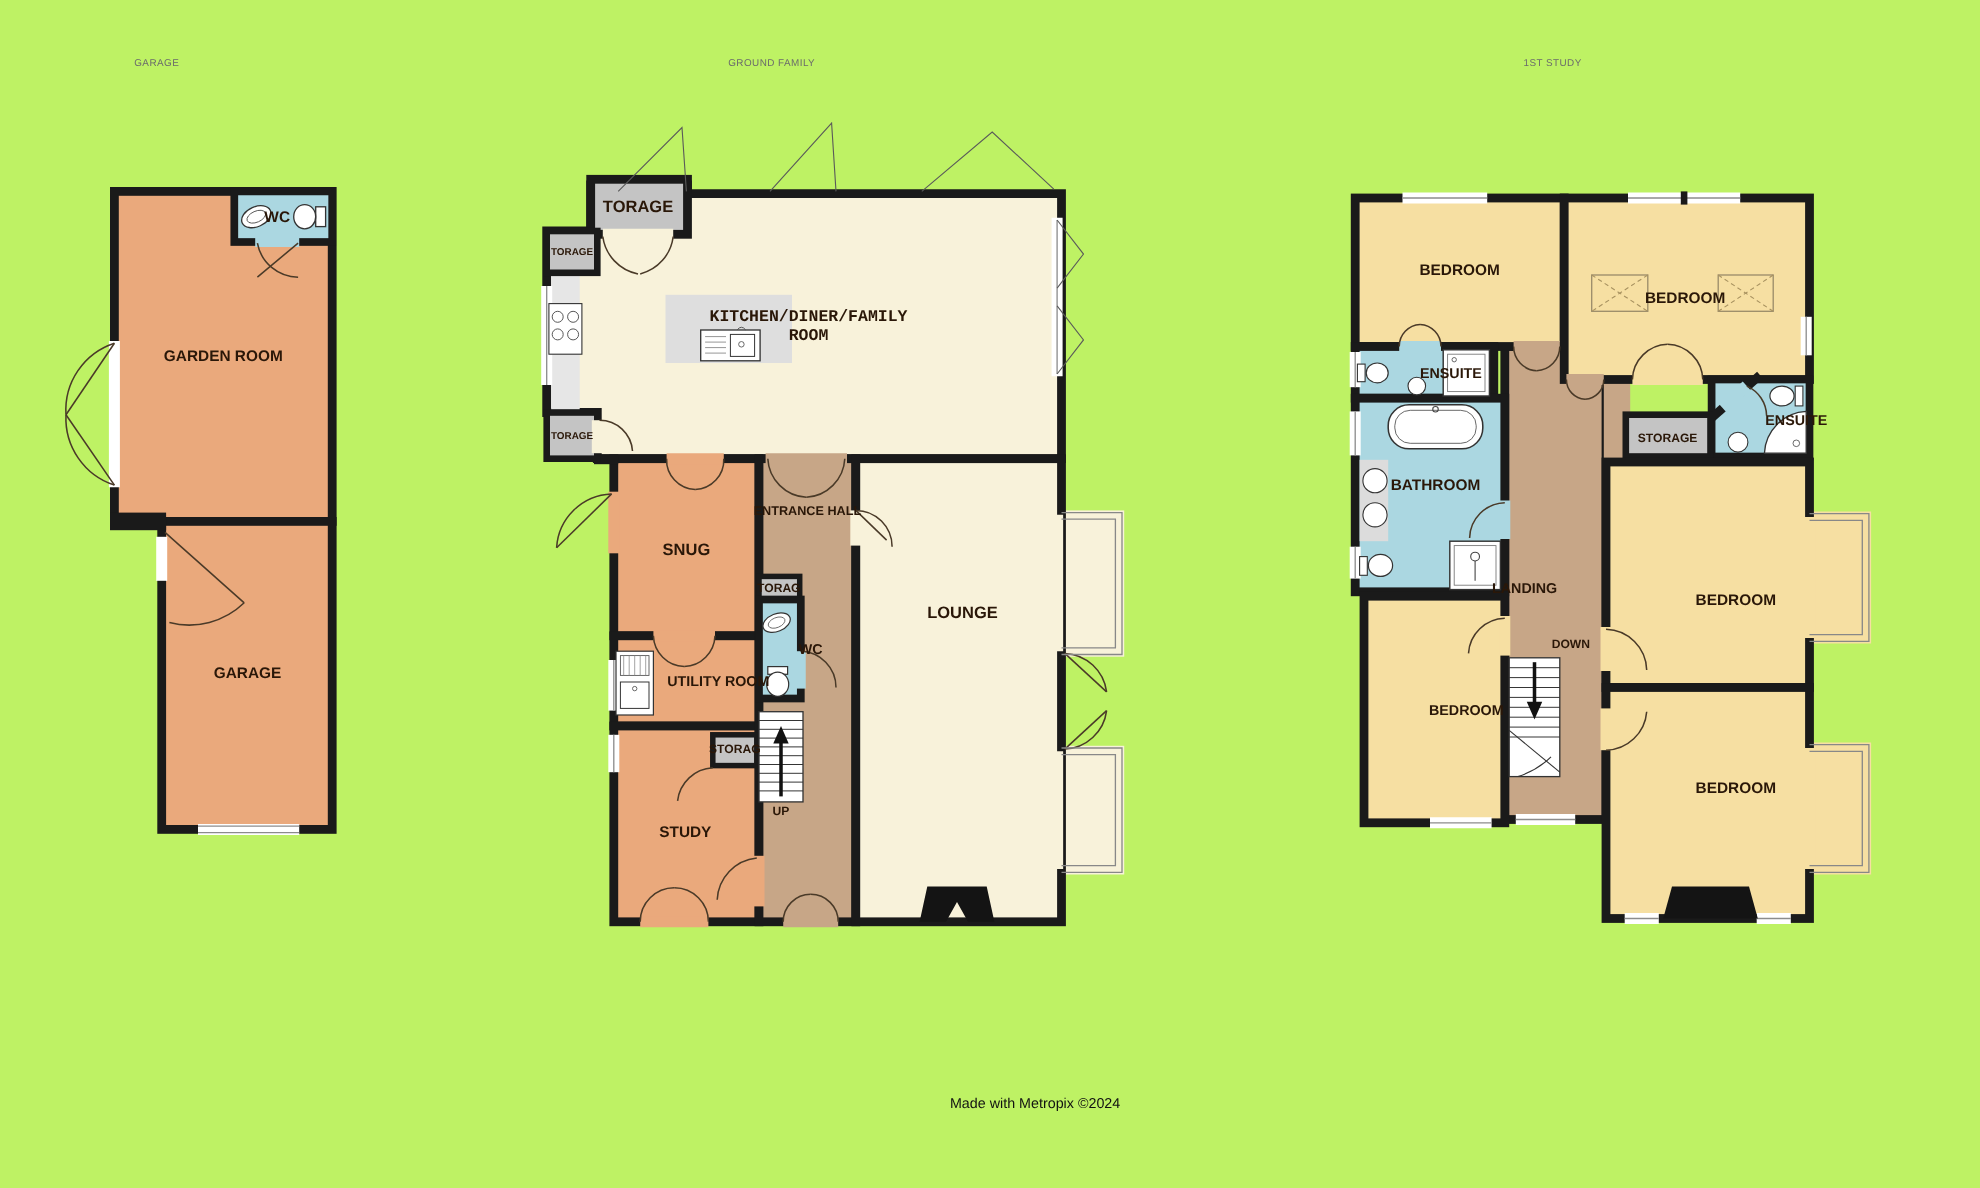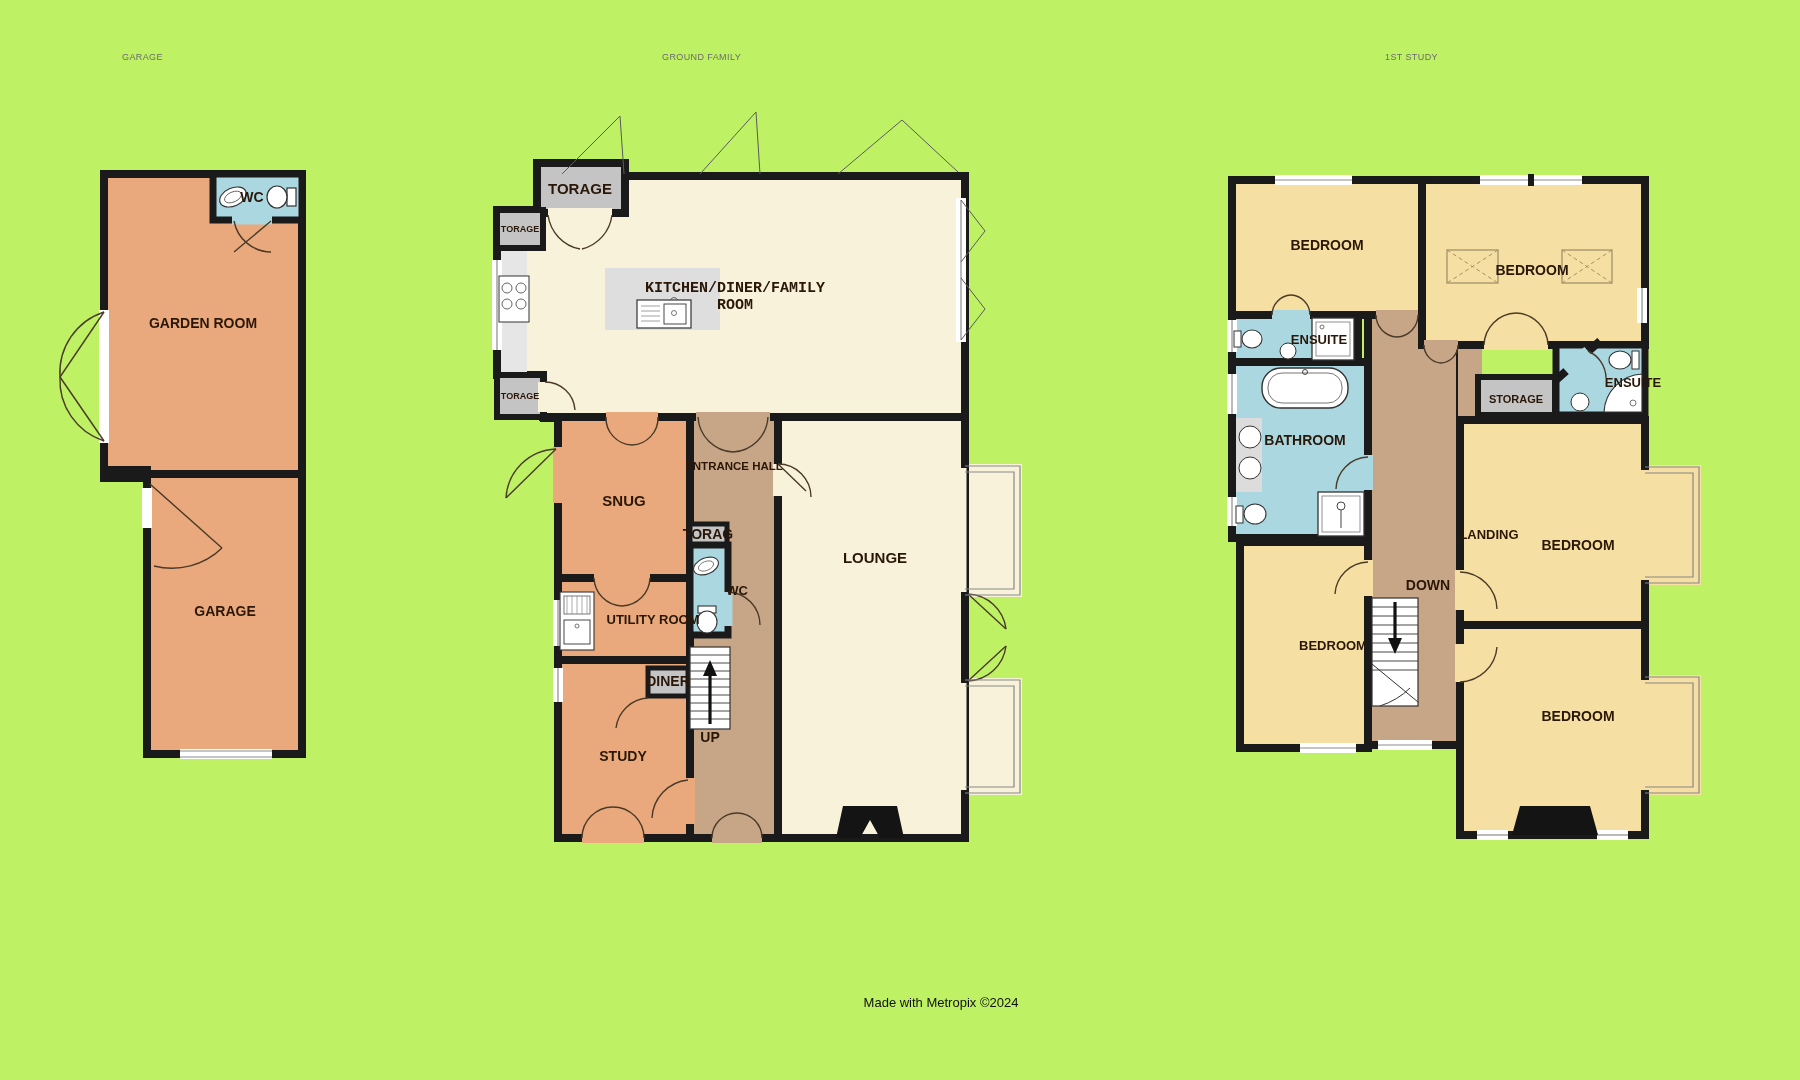--- a/index.html
+++ b/index.html
@@ -3,21 +3,21 @@
 <meta charset="utf-8">
 <style>
   html,body{margin:0;padding:0;background:#ffffff;}
   #plan{position:relative;width:1800px;height:1080px;background:#bef264;overflow:hidden;
         font-family:"Liberation Sans",sans-serif;}
   #plan svg{position:absolute;left:0;top:0;}
   .title{position:absolute;font-size:9px;letter-spacing:.4px;color:#6b6b6b;white-space:nowrap;}
   .lbl{position:absolute;transform:translate(-50%,-50%);font-weight:bold;color:#2a1708;
        white-space:nowrap;text-align:center;line-height:1.12;}
   .f15{font-size:15px;} .f14{font-size:14px;} .f13{font-size:13px;margin-left:29px;} .f12{font-size:11.5px;}
-  .f11{font-size:11px;} .f9{font-size:9px;} .f8{font-size:14px;}
+  .f11{font-size:11px;} .f9{font-size:9px;} .f8{font-size:11px;}
   .wrap{white-space:normal;width:225px;}
   .footer{position:absolute;transform:translate(-50%,0);font-size:13px;color:#111;white-space:nowrap;font-weight:normal;margin-left:41px;}
 </style>
 </head>
 <body>
 
 <div id="plan">
 
 <svg width="1800" height="1080" viewBox="0 0 1800 1080">
 
@@ -355,31 +355,31 @@
 <div class="lbl f15" style="left:580px;top:189px;">TORAGE</div>
 <div class="lbl f9" style="left:520px;top:229px;">TORAGE</div>
 <div class="lbl f9" style="left:520px;top:396px;">TORAGE</div>
 <div class="lbl f15 wrap" style="left:735px;top:298px;font-family:Liberation Mono, monospace;">KITCHEN/DINER/FAMILY ROOM</div>
 <div class="lbl f15" style="left:624px;top:501px;">SNUG</div>
 <div class="lbl f12" style="left:734px;top:466px;">ENTRANCE HALL</div>
 <div class="lbl f15" style="left:875px;top:558px;">LOUNGE</div>
 <div class="lbl f13" style="left:708px;top:591px;">WC</div>
 <div class="lbl f8" style="left:708px;top:535px;">TORAG</div>
 <div class="lbl f13" style="left:624px;top:620px;">UTILITY ROOM</div>
-<div class="lbl f8" style="left:668px;top:682px;">DINER</div>
+<div class="lbl f8" style="left:668px;top:682px;">STORAG</div>
 <div class="lbl f14" style="left:623px;top:757px;">STUDY</div>
 <div class="lbl f8" style="left:710px;top:738px;">UP</div>
 
 <div class="lbl f14" style="left:1327px;top:246px;">BEDROOM</div>
 <div class="lbl f14" style="left:1532px;top:271px;">BEDROOM</div>
 <div class="lbl f13" style="left:1290px;top:340px;">ENSUITE</div>
 <div class="lbl f14" style="left:1305px;top:441px;">BATHROOM</div>
 <div class="lbl f11" style="left:1516px;top:399px;">STORAGE</div>
 <div class="lbl f13" style="left:1604px;top:383px;">ENSUITE</div>
-<div class="lbl f13" style="left:1460px;top:535px;">LANDING</div>
+<div class="lbl f13" style="left:1357px;top:535px;">LANDING</div>
 <div class="lbl f8" style="left:1428px;top:586px;">DOWN</div>
 <div class="lbl f14" style="left:1578px;top:546px;">BEDROOM</div>
 <div class="lbl f13" style="left:1304px;top:646px;">BEDROOM</div>
 <div class="lbl f14" style="left:1578px;top:717px;">BEDROOM</div>
 
 <div class="footer" style="left:900px;top:995px;">Made with Metropix ©2024</div>
 
 </div>
 
 </body></html>

